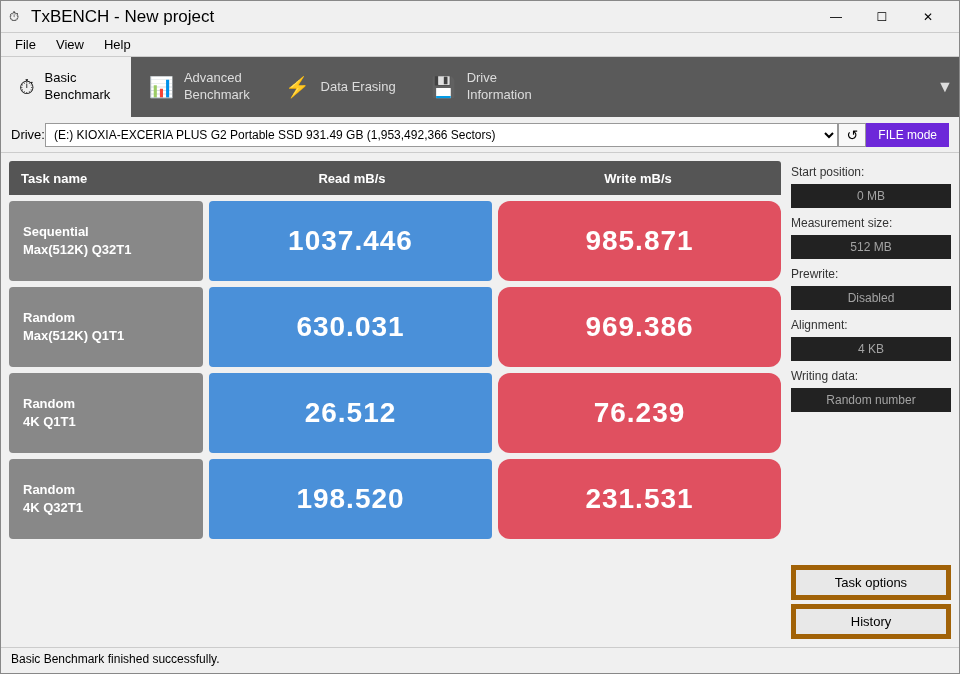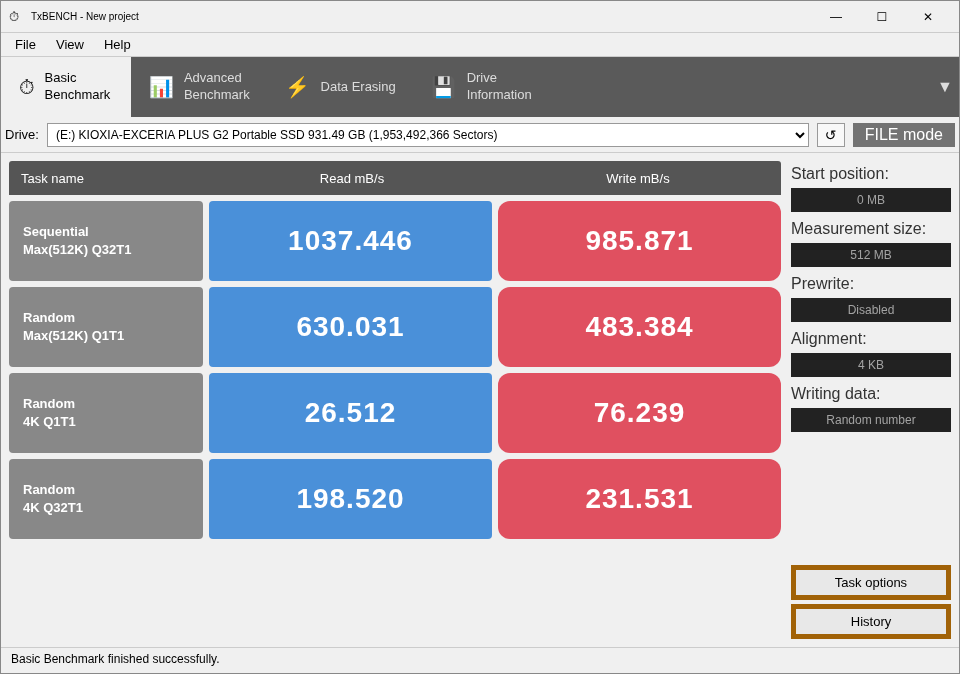--- a/index.html
+++ b/index.html
@@ -9,21 +9,21 @@
     .titlebar {
       background: #f0f0f0;
       height: 32px;
       display: flex;
       align-items: center;
       padding: 0 8px;
       border-bottom: 1px solid #ccc;
       user-select: none;
     }
     .titlebar-icon { width: 16px; height: 16px; margin-right: 6px; }
-    .titlebar-title { flex: 1; font-size: 10px; color: #000; }
+    .titlebar-title { flex: 1; font-size: 17px; color: #000; }
     .titlebar-controls { display: flex; gap: 0; }
     .titlebar-btn {
       width: 46px; height: 32px;
       border: none; background: transparent;
       font-size: 12px; cursor: pointer; display: flex; align-items: center; justify-content: center;
     }
 
     
     .menubar {
       background: #f0f0f0;
@@ -78,23 +78,22 @@
       font-size: 16px;
       margin-left: auto;
     }
 
     
     .drivebar {
       background: #f0f0f0;
       height: 36px;
       display: flex;
       align-items: center;
-      padding: 0 4px;
+      padding: 0 10px;
       border-bottom: 1px solid #ccc;
-      gap: 8px;
     }
     .drive-label { font-size: 13px; }
     .drive-select {
       flex: 1;
       height: 24px;
       font-size: 12px;
       padding: 0 4px;
       border: 1px solid #999;
       background: white;
     }
@@ -102,25 +101,25 @@
       width: 28px; height: 24px;
       border: 1px solid #999;
       background: #f8f8f8;
       cursor: pointer;
       display: flex; align-items: center; justify-content: center;
       font-size: 14px;
     }
     .filemode-btn {
       height: 24px;
       padding: 0 12px;
-      background: #737373;
+      background: #6d28d9;
       color: white;
       border: none;
       cursor: pointer;
-      font-size: 16px;
+      font-size: 12px;
     }
 
     
     .main {
       display: flex;
       height: calc(674px - 32px - 24px - 60px - 36px - 28px);
       background: #f0f0f0;
       padding: 8px;
       gap: 10px;
     }
@@ -130,21 +129,21 @@
       flex: 1;
       display: flex;
       flex-direction: column;
       gap: 0;
       background: #f0f0f0;
     }
     .bench-header {
       display: flex;
       background: #555;
       color: white;
-      font-weight: normal;
+      font-weight: bold;
       font-size: 13px;
       height: 34px;
       align-items: center;
       border-radius: 3px 3px 0 0;
     }
     .bench-header .col-task { flex: 0 0 200px; padding: 0 12px; }
     .bench-header .col-read { flex: 1; text-align: center; padding: 0 12px; }
     .bench-header .col-write { flex: 1; text-align: center; padding: 0 12px; }
 
     .bench-rows { display: flex; flex-direction: column; gap: 6px; margin-top: 6px; }
@@ -208,21 +207,21 @@
       text-align: center;
     }
     .right-btn.start-btn {
       background: #e8e8e8;
       border: 2px solid #4a90d9;
       font-weight: bold;
       font-size: 14px;
       height: 30px;
     }
     .right-label {
-      font-size: 16px;
+      font-size: 12px;
       color: #333;
       margin-top: 4px;
       margin-bottom: 1px;
     }
     .right-value {
       width: 100%;
       height: 24px;
       background: #222;
       color: #a3a3a3;
       display: flex;
@@ -319,21 +318,21 @@
 
         <div class="bench-row">
           <div class="row-task">Sequential<br>Max(512K) Q32T1</div>
           <div class="row-read">1037.446</div>
           <div class="row-write">985.871</div>
         </div>
 
         <div class="bench-row">
           <div class="row-task">Random<br>Max(512K) Q1T1</div>
           <div class="row-read">630.031</div>
-          <div class="row-write">483.384</div>
+          <div class="row-write">969.386</div>
         </div>
 
         <div class="bench-row">
           <div class="row-task">Random<br>4K Q1T1</div>
           <div class="row-read">26.512</div>
           <div class="row-write">76.239</div>
         </div>
 
         <div class="bench-row">
           <div class="row-task">Random<br>4K Q32T1</div>

